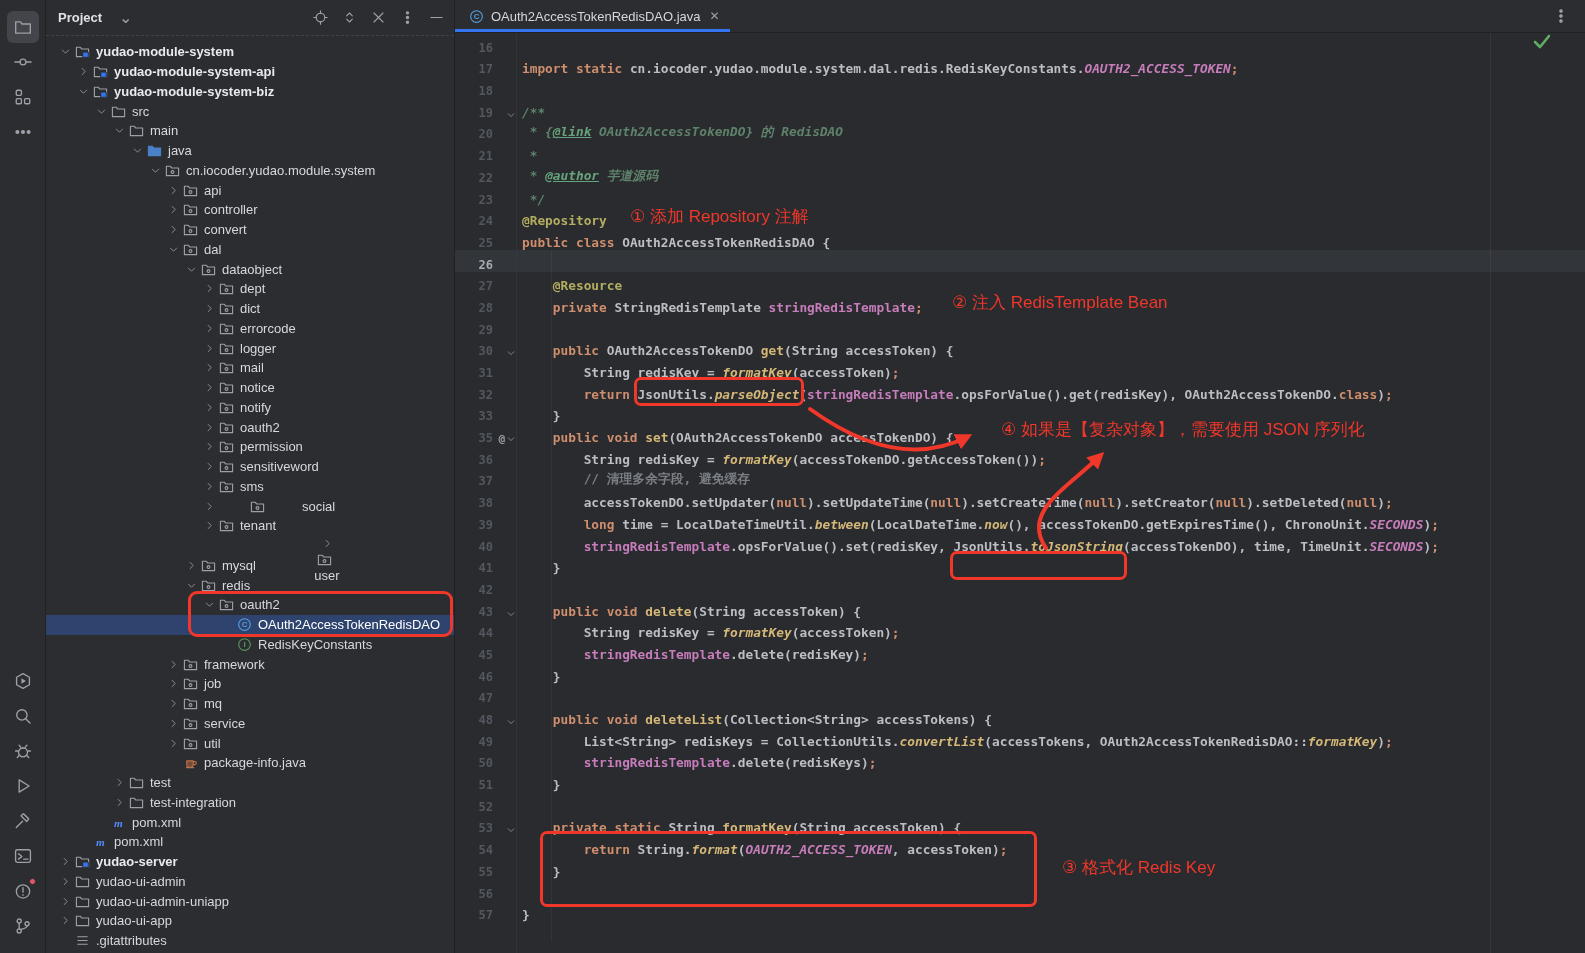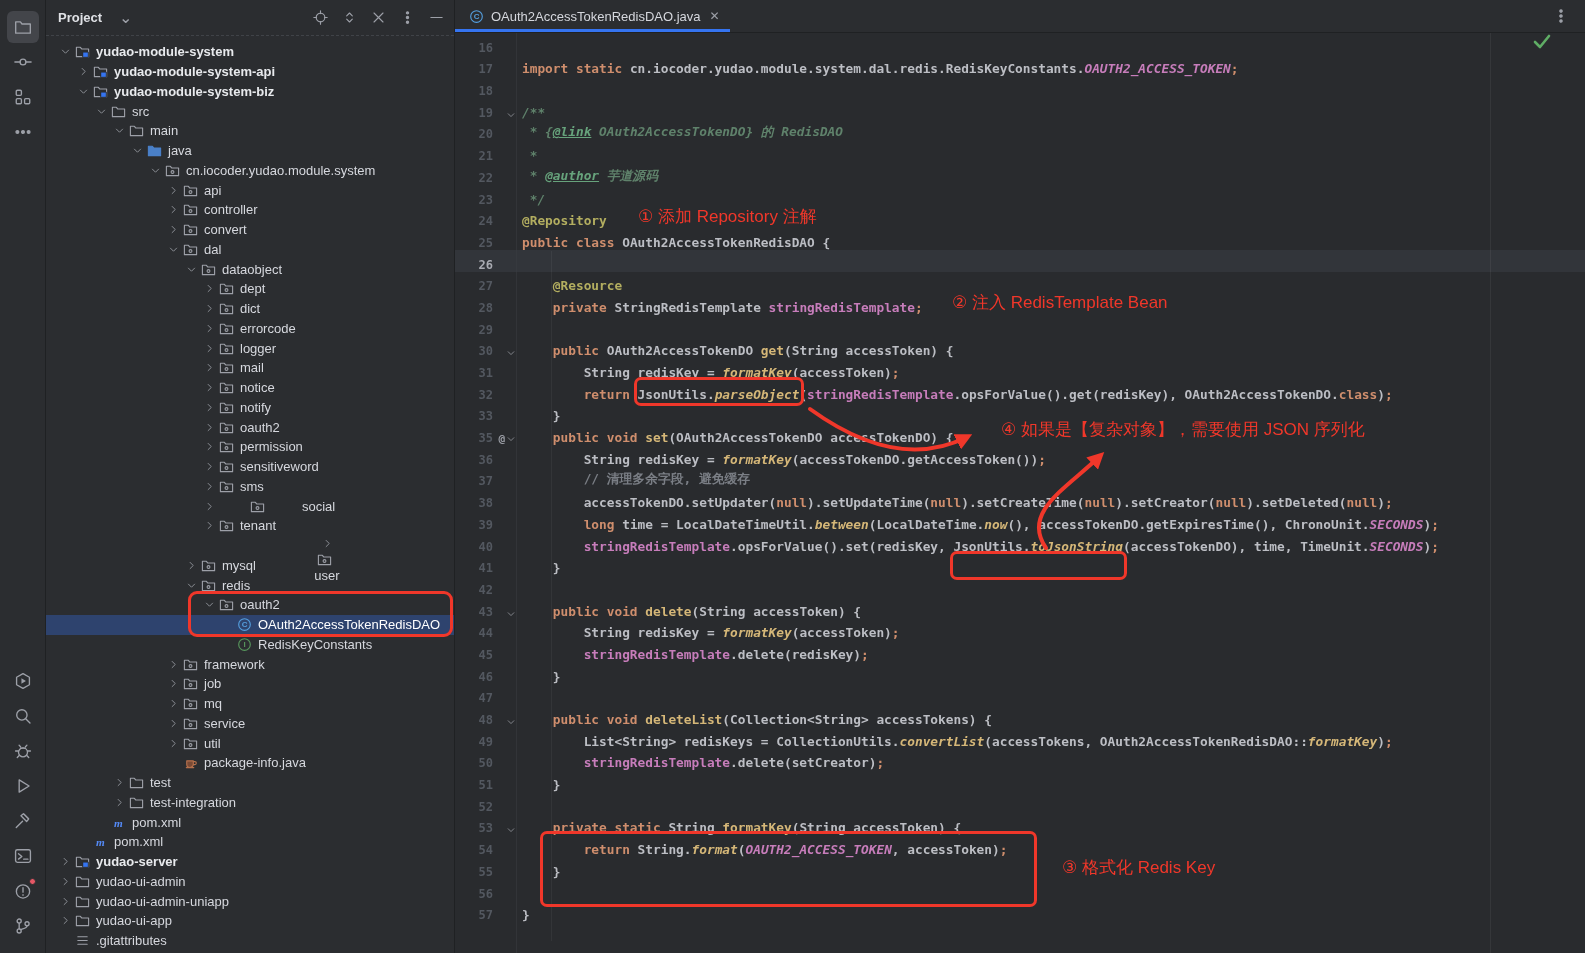--- a/index.html
+++ b/index.html
@@ -1041,21 +1041,21 @@
             <span class="ct"><span class="tk-def">    </span><span class="tk-kw">public void </span><span class="tk-mdecl">deleteList</span><span class="tk-def">(Collection&lt;String&gt; accessTokens) {</span></span>
           </div>
           <div class="code-line">
             <span class="ln">49</span>
             <span class="marks"></span>
             <span class="ct"><span class="tk-def">        List&lt;String&gt; redisKeys = CollectionUtils.</span><span class="tk-mstatic">convertList</span><span class="tk-def">(accessTokens, OAuth2AccessTokenRedisDAO::</span><span class="tk-mstatic">formatKey</span><span class="tk-def">)</span><span class="tk-semi">;</span></span>
           </div>
           <div class="code-line">
             <span class="ln">50</span>
             <span class="marks"></span>
-            <span class="ct"><span class="tk-def">        </span><span class="tk-field">stringRedisTemplate</span><span class="tk-def">.delete(setCreator)</span><span class="tk-semi">;</span></span>
+            <span class="ct"><span class="tk-def">        </span><span class="tk-field">stringRedisTemplate</span><span class="tk-def">.delete(redisKeys)</span><span class="tk-semi">;</span></span>
           </div>
           <div class="code-line">
             <span class="ln">51</span>
             <span class="marks"></span>
             <span class="ct"><span class="tk-def">    }</span></span>
           </div>
           <div class="code-line">
             <span class="ln">52</span>
             <span class="marks"></span>
             <span class="ct"></span>
@@ -1096,21 +1096,21 @@
 
     <div class="overlay">
       <span class="green-check" id="green-check"><svg width="18" height="15" viewBox="0 0 18 15" fill="none">
             <path d="M2 8l5 5L16 2" stroke="#5fad65" stroke-width="2.6" stroke-linecap="round" stroke-linejoin="round"></path>
           </svg></span>
 
       <div class="red-box" style="left:179px; top:377px; width:170px; height:29px;"></div>
       <div class="red-box" style="left:495px; top:551px; width:177px; height:29px;"></div>
       <div class="red-box" style="left:85px; top:831px; width:497px; height:76px;"></div>
 
-      <span class="red-note" style="left:183px; top:205px;">① 添加 Repository 注解</span>
+      <span class="red-note" style="left:175px; top:205px;">① 添加 Repository 注解</span>
       <span class="red-note" style="left:497px; top:291px;">② 注入 RedisTemplate Bean</span>
       <span class="red-note" style="left:546px; top:418px;">④ 如果是【复杂对象】，需要使用 JSON 序列化</span>
       <span class="red-note" style="left:607px; top:856px;">③ 格式化 Redis Key</span>
 
       <svg width="1130" height="953" style="position:absolute;left:0;top:0;">
         <defs>
           <marker id="arrh" viewBox="0 0 10 10" refX="6.5" refY="5" markerWidth="4.2" markerHeight="4.2" orient="auto-start-reverse">
             <path d="M0 0 L10 5 L0 10 z" fill="#f0372a"></path>
           </marker>
         </defs>

